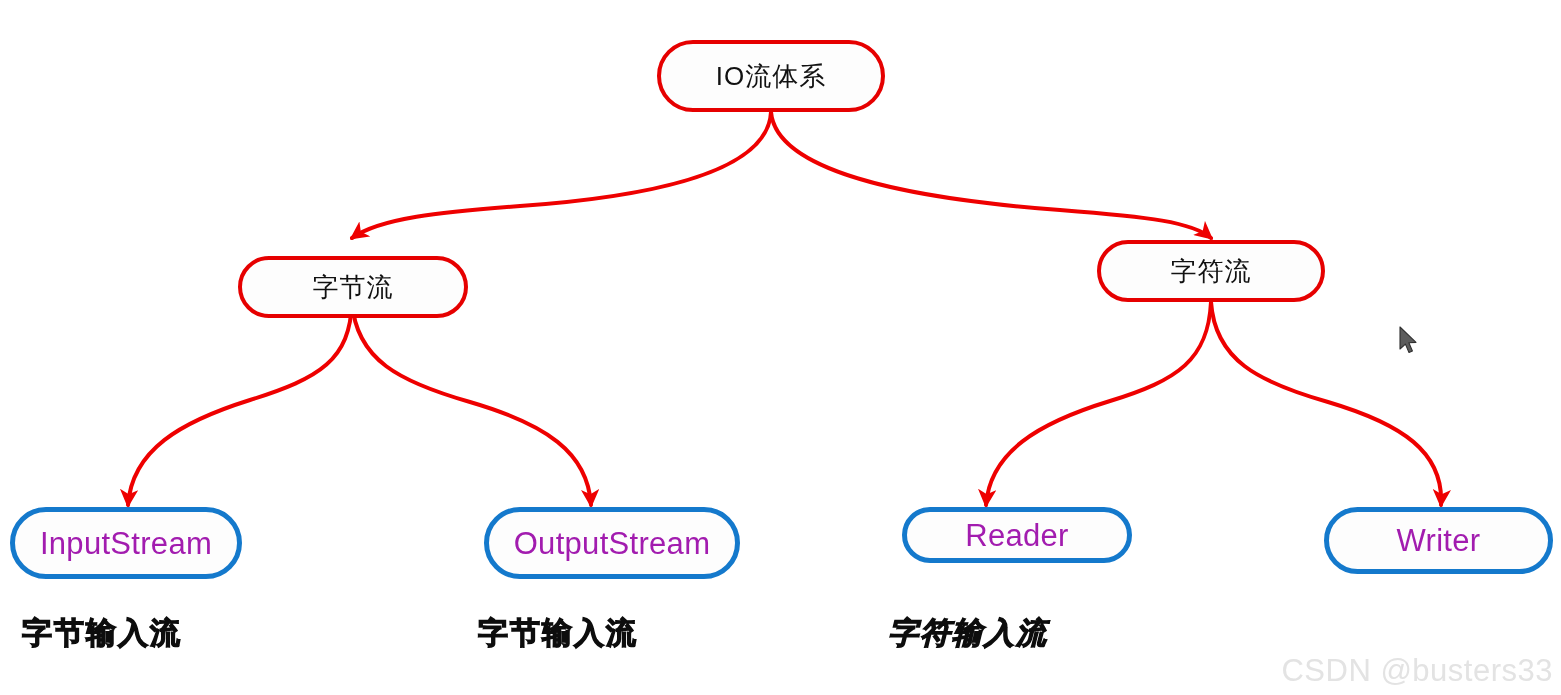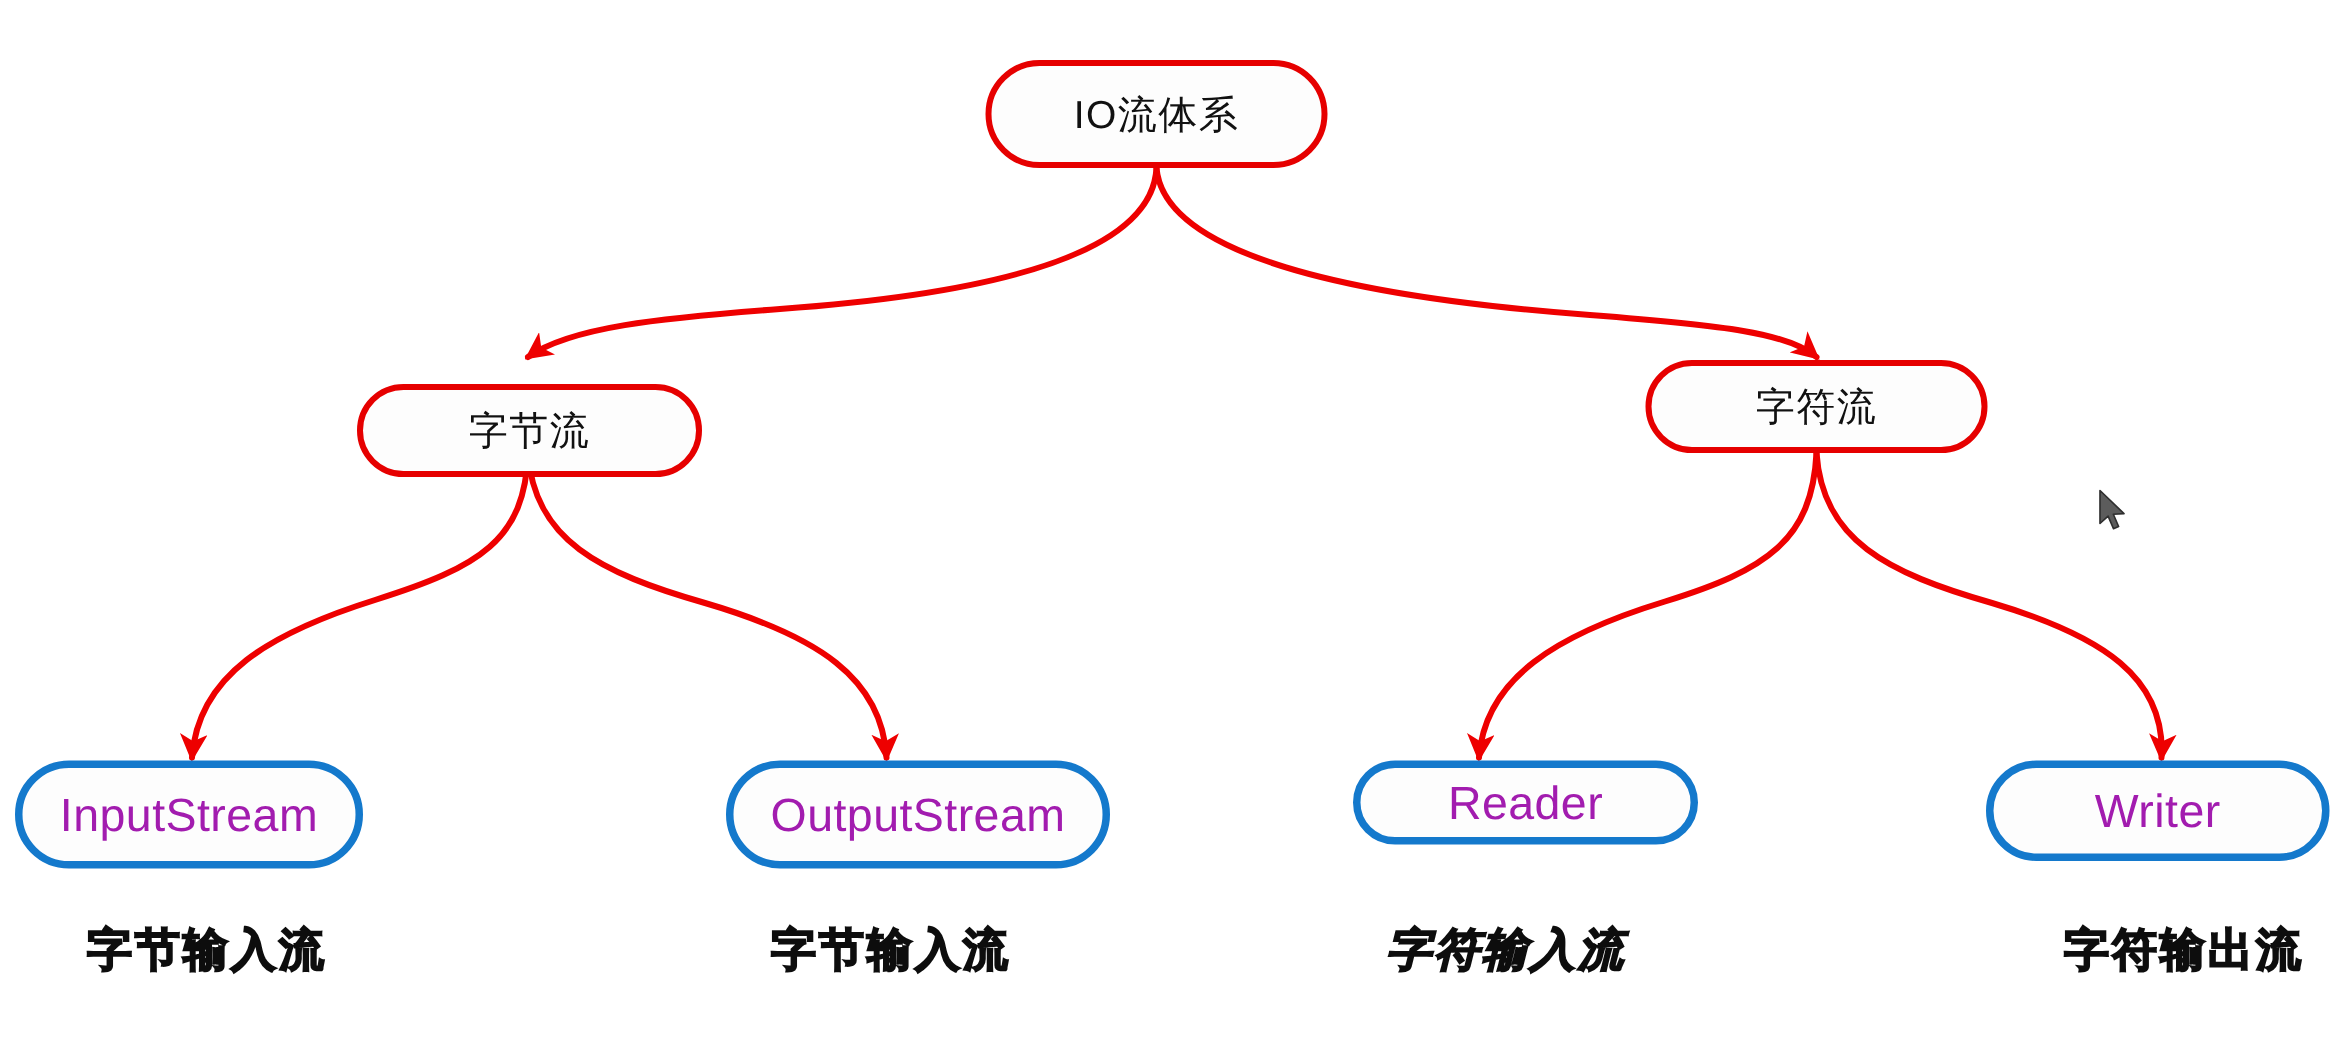--- a/index.html
+++ b/index.html
@@ -56,21 +56,20 @@
   }
   .caption {
     position: absolute;
     font-family: "DejaVu Sans", "Liberation Sans", sans-serif;
     font-size: 30px;
     font-weight: 700;
     color: #0d0d0d;
     text-align: center;
     letter-spacing: 2px;
     white-space: nowrap;
-    margin-left: 36px;
     -webkit-text-stroke: 1.2px #0d0d0d;
   }
   #watermark {
     position: absolute;
     right: 8px;
     bottom: 6px;
     font-size: 31px;
     color: #e3e3e3;
     letter-spacing: 0.5px;
     white-space: nowrap;
@@ -122,20 +121,20 @@
   <div class="node node-blue" id="node-reader" style="left: 902px; top: 507px; width: 230px; height: 56px; border-color: rgb(20, 121, 204);">
     <span class="node-label-latin">Reader</span>
   </div>
   <div class="node node-blue" id="node-writer" style="left: 1324px; top: 507px; width: 229px; height: 67px; border-color: rgb(20, 121, 204);">
     <span class="node-label-latin">Writer</span>
   </div>
 
   <div class="caption" id="caption-input-stream" style="left: 22px; top: 613px;">字节输入流</div>
   <div class="caption" id="caption-output-stream" style="left: 478px; top: 613px;">字节输入流</div>
   <div class="caption" id="caption-reader" style="left: 888px; top: 613px; font-style: italic;">字符输入流</div>
-  <div class="caption" id="caption-writer" style="left: 1340px; top: 613px;">字符输出流</div>
 
+  <div id="watermark" style="color: rgb(227, 227, 227);">CSDN @busters33</div>
 
   <svg id="cursor" width="22" height="30" viewBox="0 0 22 30" xmlns="http://www.w3.org/2000/svg" style="left: 1398px; top: 326px;">
     <path d="M2 1 L2 23 L7.4 18.1 L11 26.5 L14.4 25 L10.9 16.8 L18 16.4 Z" fill="#5c5c5c" stroke="#2f2f2f" stroke-width="1.1" stroke-linejoin="round"></path>
   </svg>
 
 </div>
 
 </body></html>

